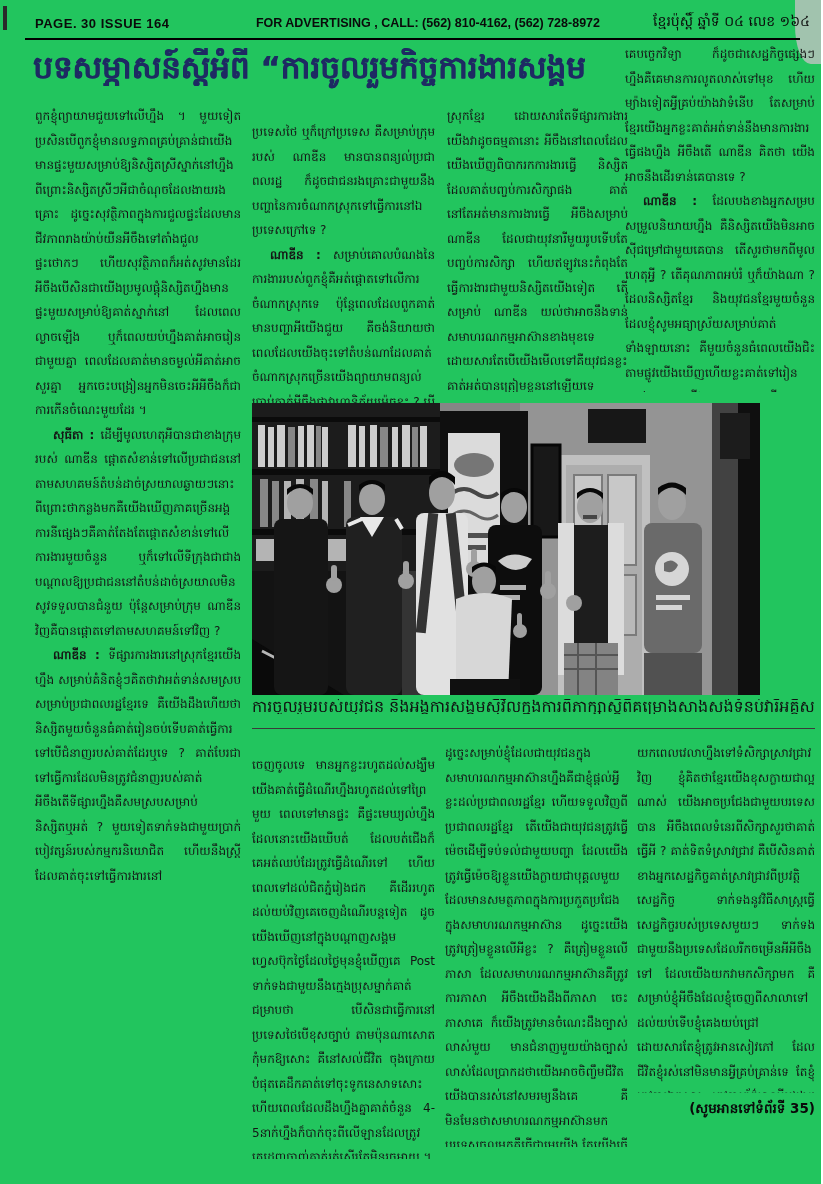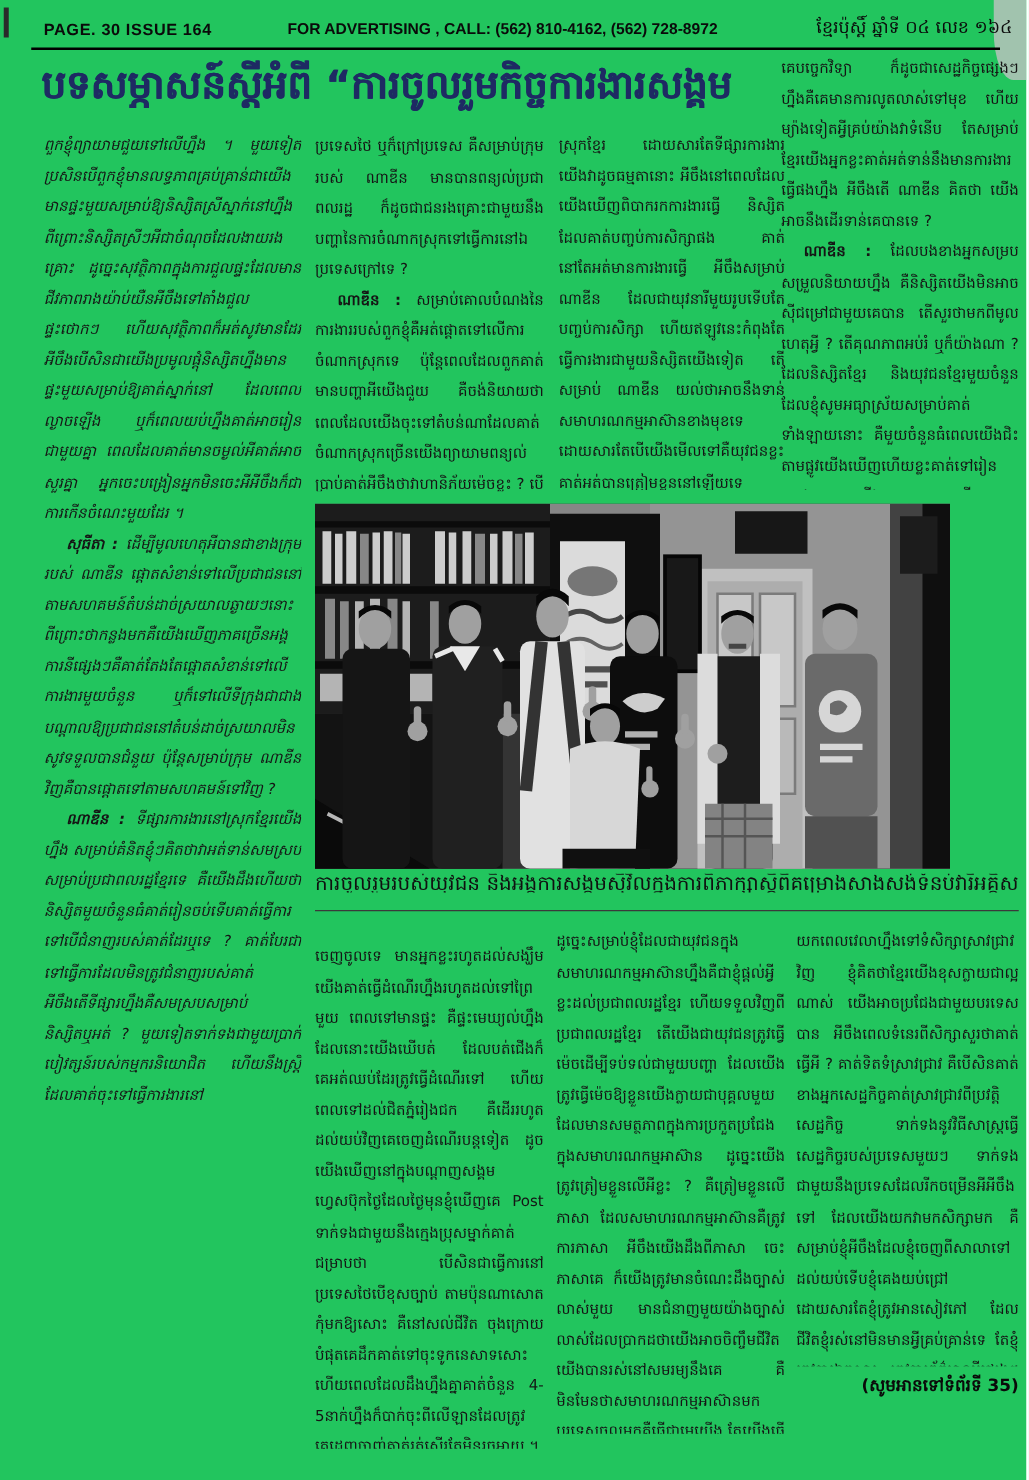--- a/index.html
+++ b/index.html
@@ -2,38 +2,38 @@
 <html><head>
 <meta charset="utf-8">
 <style>
   html,body{margin:0;padding:0;background:#ffffff;}
   #page{
     position:relative;width:821px;height:1184px;background:#22c55e;overflow:hidden;
     font-family:"DejaVu Sans",sans-serif;color:#111;
   }
   
   .hdr-left{position:absolute;left:35px;top:16px;font:bold 13px "Liberation Sans",sans-serif;letter-spacing:.5px;color:#0a0a0a;}
-  .hdr-center{position:absolute;left:230px;top:16px;width:370px;text-align:left;font:bold 12.5px "Liberation Sans",sans-serif;color:#0a0a0a;}
+  .hdr-center{position:absolute;left:230px;top:16px;width:370px;text-align:right;font:bold 12.5px "Liberation Sans",sans-serif;color:#0a0a0a;}
   .hdr-right{position:absolute;left:615px;top:12px;width:195px;text-align:right;font-weight:normal;font-size:14px;color:#0a0a0a;white-space:nowrap;overflow:hidden;}
   .hdr-rule{position:absolute;left:25px;top:38px;width:775px;height:2px;background:#000;}
   .edge-tick{position:absolute;left:3px;top:6px;width:4px;height:24px;background:#2a2a2a;}
   .edge-smudge{position:absolute;right:0;top:0;width:26px;height:64px;background:#c2c2c2;border-radius:0 0 0 60%;opacity:.8;}
   
   .headline{
     position:absolute;left:33px;top:48px;width:552px;height:52px;
     font-size:31px;font-weight:bold;color:#1e2a63;white-space:nowrap;overflow:hidden;
     text-shadow:.5px 0 #1e2a63;
   }
   
   .col{position:absolute;overflow:hidden;font-size:12px;line-height:24.5px;text-align:justify;color:#151515;}
   .col p{margin:0;}
   .col p.lead{text-indent:18px;}
   .col b{font-weight:bold;margin-top:40px;}
-  #col1 {left:35px; top:104px;width:206px;height:1044px;font-style:italic;}
-  #col2t{left:252px;top:105px;width:183px;height:288px;}
+  #col1 {left:35px; top:104px;width:206px;height:1044px;}
+  #col2t{left:252px;top:120px;width:183px;height:288px;}
   #col3t{left:447px;top:104px;width:181px;height:288px;}
   #col4t{left:625px;top:42px; width:190px;height:350px;}
   #col2b{left:252px;top:741px;width:183px;height:406px;margin-top:12px;}
   #col3b{left:445px;top:741px;width:183px;height:406px;}
   #col4b{left:637px;top:741px;width:178px;height:352px;}
   .continue-note{position:absolute;left:637px;top:1100px;width:178px;text-align:right;font-weight:bold;font-size:13.5px;color:#0a0a0a;}
   
   .photo{position:absolute;left:252px;top:403px;width:508px;height:292px;filter:grayscale(1) contrast(1.04);background:#555;}
   .photo svg{display:block;}
   .caption{position:absolute;left:252px;top:699px;width:563px;font-size:16px;line-height:15px;color:#101010;white-space:nowrap;overflow:hidden;}

